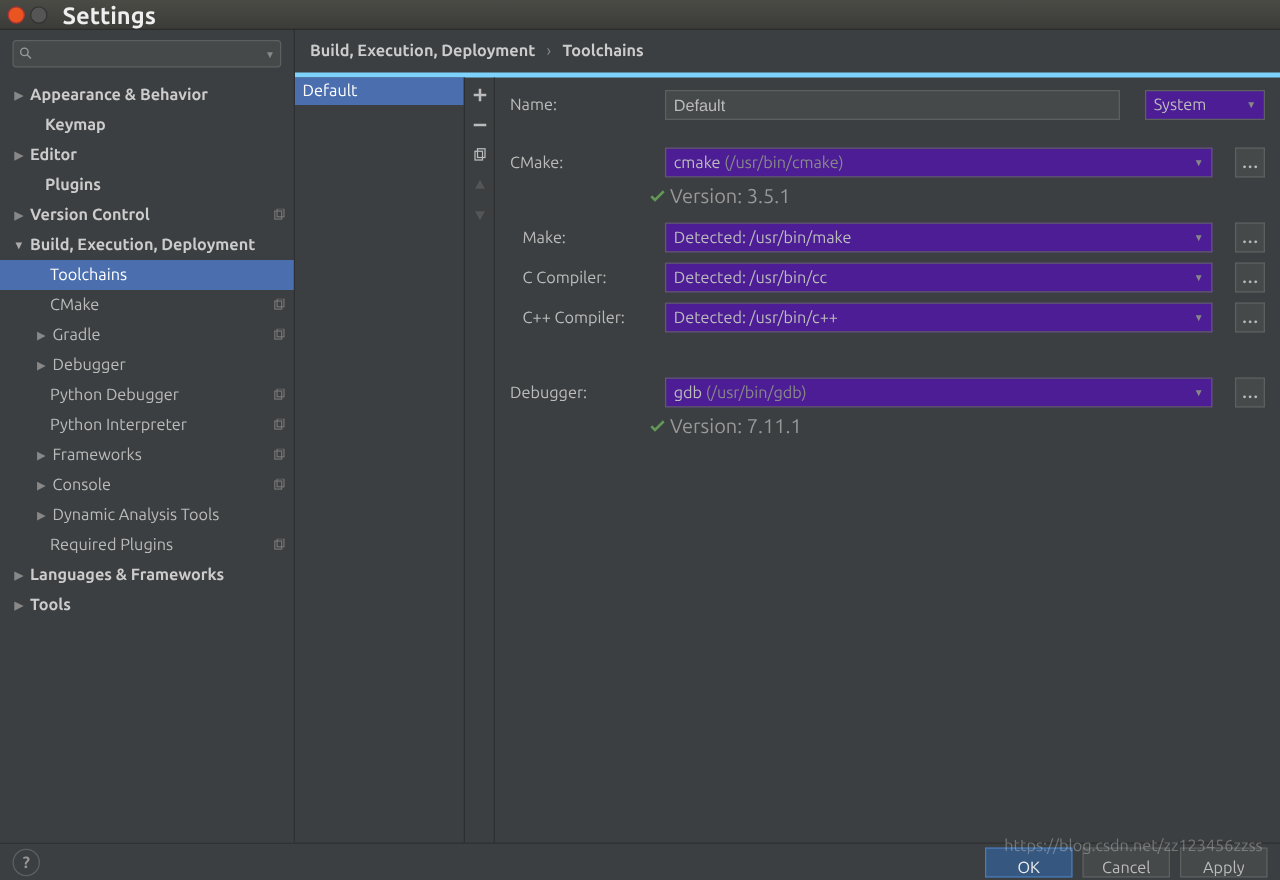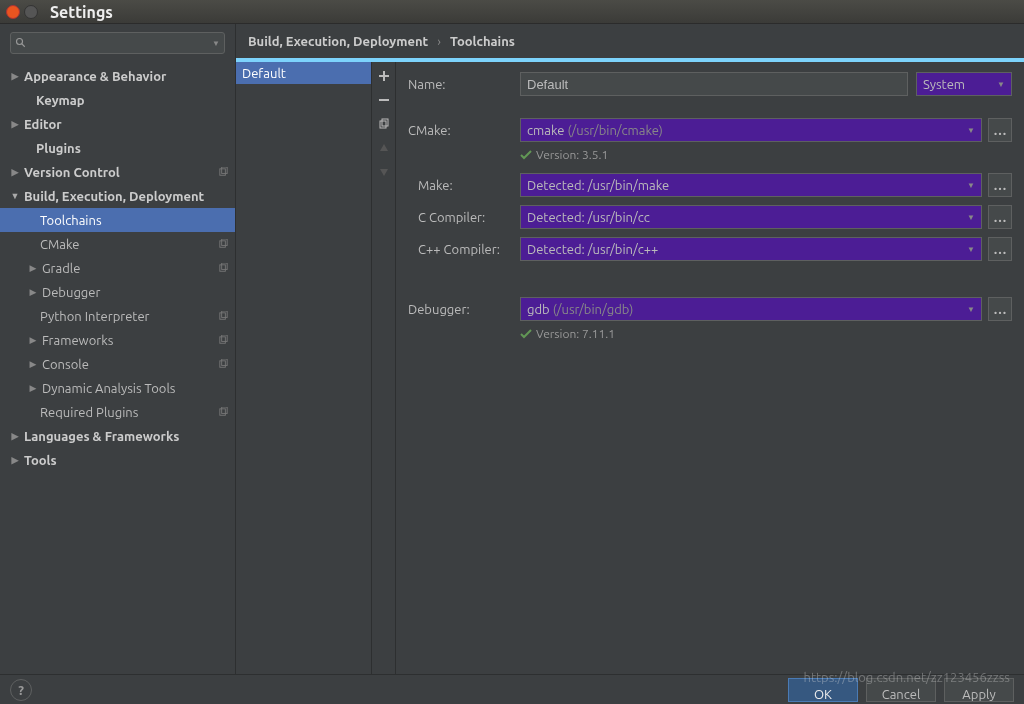--- a/index.html
+++ b/index.html
@@ -20,21 +20,21 @@
     border-bottom: 1px solid #2b2b2b;
     padding-left: 6px;
     color: #ddd; font-weight: bold;
   }
   .tb-btn {
     width: 14px; height: 14px; border-radius: 7px; margin-right: 4px;
     display: inline-block;
   }
   .tb-close { background: #e95420; border: 1px solid #a33; }
   .tb-min   { background: #555; border: 1px solid #333; }
-  .tb-title { margin-left: 8px; font-size: 16px; color: #eeeeee; }
+  .tb-title { margin-left: 8px; font-size: 19px; color: #eeeeee; }
 
   
   .content { display: flex; height: 650px; }
   .sidebar {
     width: 236px;
     border-right: 1px solid #2d2f30;
     display: flex; flex-direction: column;
     background: #3c3f41;
   }
   .searchbox {
@@ -108,20 +108,21 @@
   .list-btn.on { color: #bbb; }
   .list-btn svg { width: 12px; height: 12px; fill: currentColor; }
   .list-btn.disabled { color: #555; }
 
   .form {
     flex: 1; padding: 10px 12px;
   }
   .form-row {
     display: flex; align-items: center;
     margin-bottom: 8px;
+    gap: 12px;
   }
   .form-row.gap-after { margin-bottom: 36px; justify-content: flex-end; }
   .form-label { width: 112px; color: #bbbbbb; }
   .form-input {
     flex: 1; height: 24px;
     background: #45494a;
     border: 1px solid #5e6060;
     color: #bbbbbb;
     padding: 0 6px;
     display: flex; align-items: center;
@@ -143,21 +144,21 @@
     position: absolute; right: 6px; top: 50%; transform: translateY(-50%);
     font-size: 8px; color: #888;
   }
   .ellipsis-btn {
     width: 24px; height: 24px; margin-left: 6px;
     background: #45494a; border: 1px solid #5e6060;
     color: #bbb; display: flex; align-items: center; justify-content: center;
     font-weight: bold;
   }
   .type-select { width: 96px; margin-left: 8px; }
-  .version-row { margin-left: 112px; margin-top: -2px; margin-bottom: 12px; display: flex; align-items: center; color: #999; font-size: 12px;}
+  .version-row { margin-left: 112px; margin-top: -2px; margin-bottom: 12px; display: flex; align-items: center; color: #999; font-size: 16px;}
   .version-row svg { width: 12px; height: 12px; margin-right: 4px; }
   .check { fill: #629755; }
   .paren { color: #888; }
 
   
   .bottombar {
     height: 30px; border-top: 1px solid #2d2f30;
     display: flex; align-items: center; padding: 0 10px;
   }
   .help-btn {
@@ -253,20 +254,29 @@
           <span class="copy-icon">
             <svg viewBox="0 0 12 12">
               <rect x="2" y="2" width="6" height="7"></rect>
               <rect x="4" y="0" width="6" height="7"></rect>
             </svg>
           </span>
         </div>
       <div class="tree-item indent2" style="padding-left:28px;">
           <span class="arrow">▶</span>
           <span class="label">Debugger</span>
+        </div>
+      <div class="tree-item indent2">
+          <span class="label">Python Debugger</span>
+          <span class="copy-icon">
+            <svg viewBox="0 0 12 12">
+              <rect x="2" y="2" width="6" height="7"></rect>
+              <rect x="4" y="0" width="6" height="7"></rect>
+            </svg>
+          </span>
         </div>
       <div class="tree-item indent2">
           <span class="label">Python Interpreter</span>
           <span class="copy-icon">
             <svg viewBox="0 0 12 12">
               <rect x="2" y="2" width="6" height="7"></rect>
               <rect x="4" y="0" width="6" height="7"></rect>
             </svg>
           </span>
         </div>

